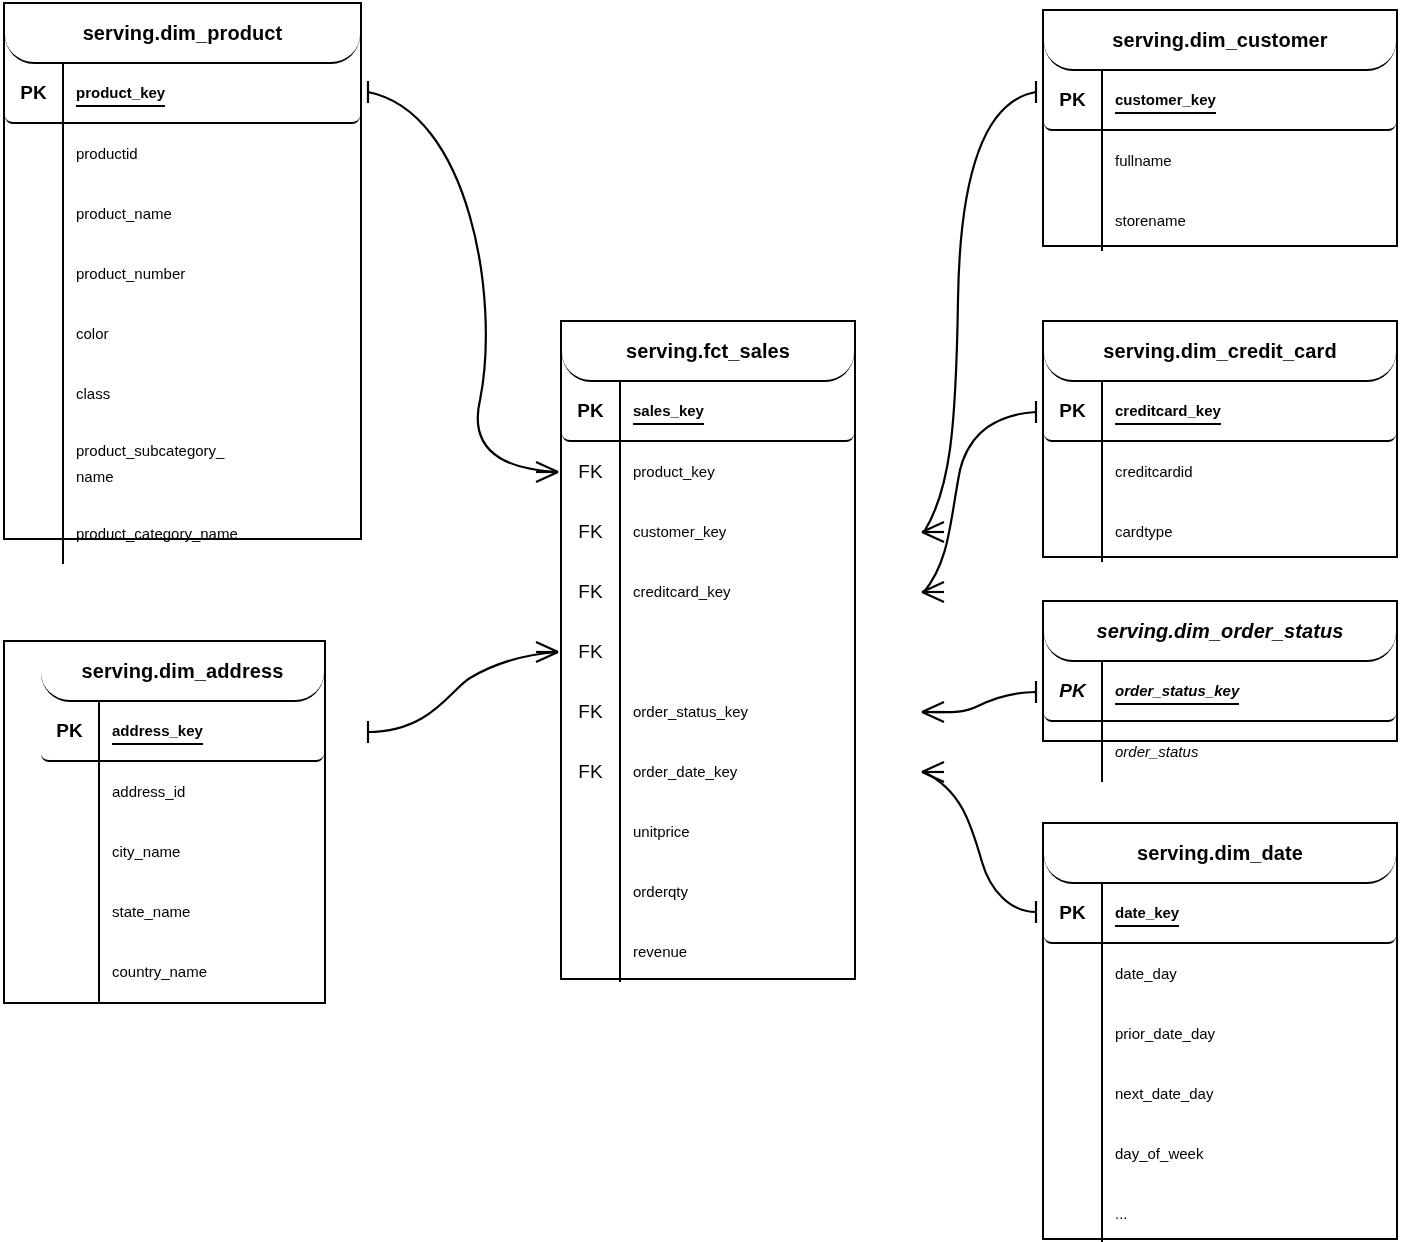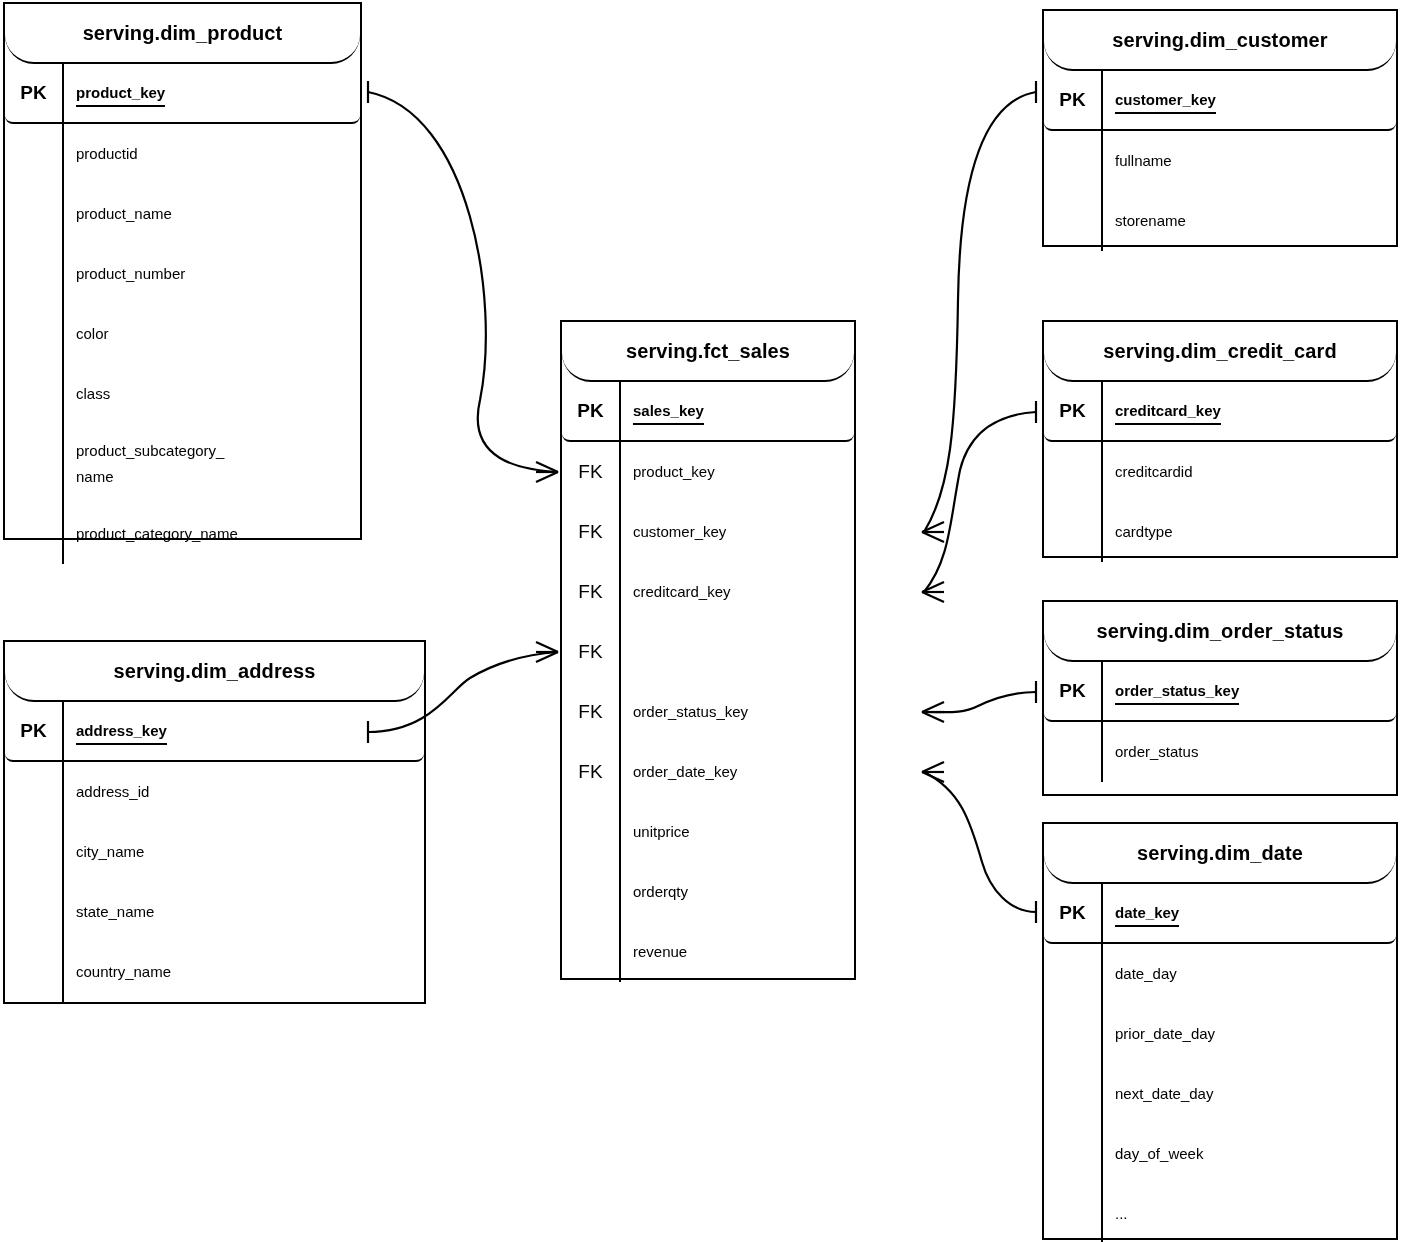--- a/index.html
+++ b/index.html
@@ -128,21 +128,21 @@
     <div class="row tall">
       <div class="key-cell"></div>
       <div class="name-cell"><span>product_subcategory_</span><br><span>name</span></div>
     </div>
     <div class="row">
       <div class="key-cell"></div>
       <div class="name-cell">product_category_name</div>
     </div>
   </div>
 
-  <div class="entity" style="left:3px; top:640px; width:423px; height:364px;">
+  <div class="entity" style="left:3px; top:640px; width:323px; height:364px;padding-left:36px;">
     <div class="entity-title">serving.dim_address</div>
     <div class="row sep">
       <div class="key-cell pk">PK</div>
       <div class="name-cell"><span class="pk-underline">address_key</span></div>
     </div>
     <div class="row">
       <div class="key-cell"></div>
       <div class="name-cell">address_id</div>
     </div>
     <div class="row">
@@ -227,21 +227,21 @@
     <div class="row">
       <div class="key-cell"></div>
       <div class="name-cell">creditcardid</div>
     </div>
     <div class="row">
       <div class="key-cell"></div>
       <div class="name-cell">cardtype</div>
     </div>
   </div>
 
-  <div class="entity" style="left:1042px; top:600px; width:356px; height:196px;">
+  <div class="entity" style="left:1042px; top:600px; width:356px; height:142px;font-style:italic;">
     <div class="entity-title">serving.dim_order_status</div>
     <div class="row sep">
       <div class="key-cell pk">PK</div>
       <div class="name-cell"><span class="pk-underline">order_status_key</span></div>
     </div>
     <div class="row">
       <div class="key-cell"></div>
       <div class="name-cell">order_status</div>
     </div>
   </div>

